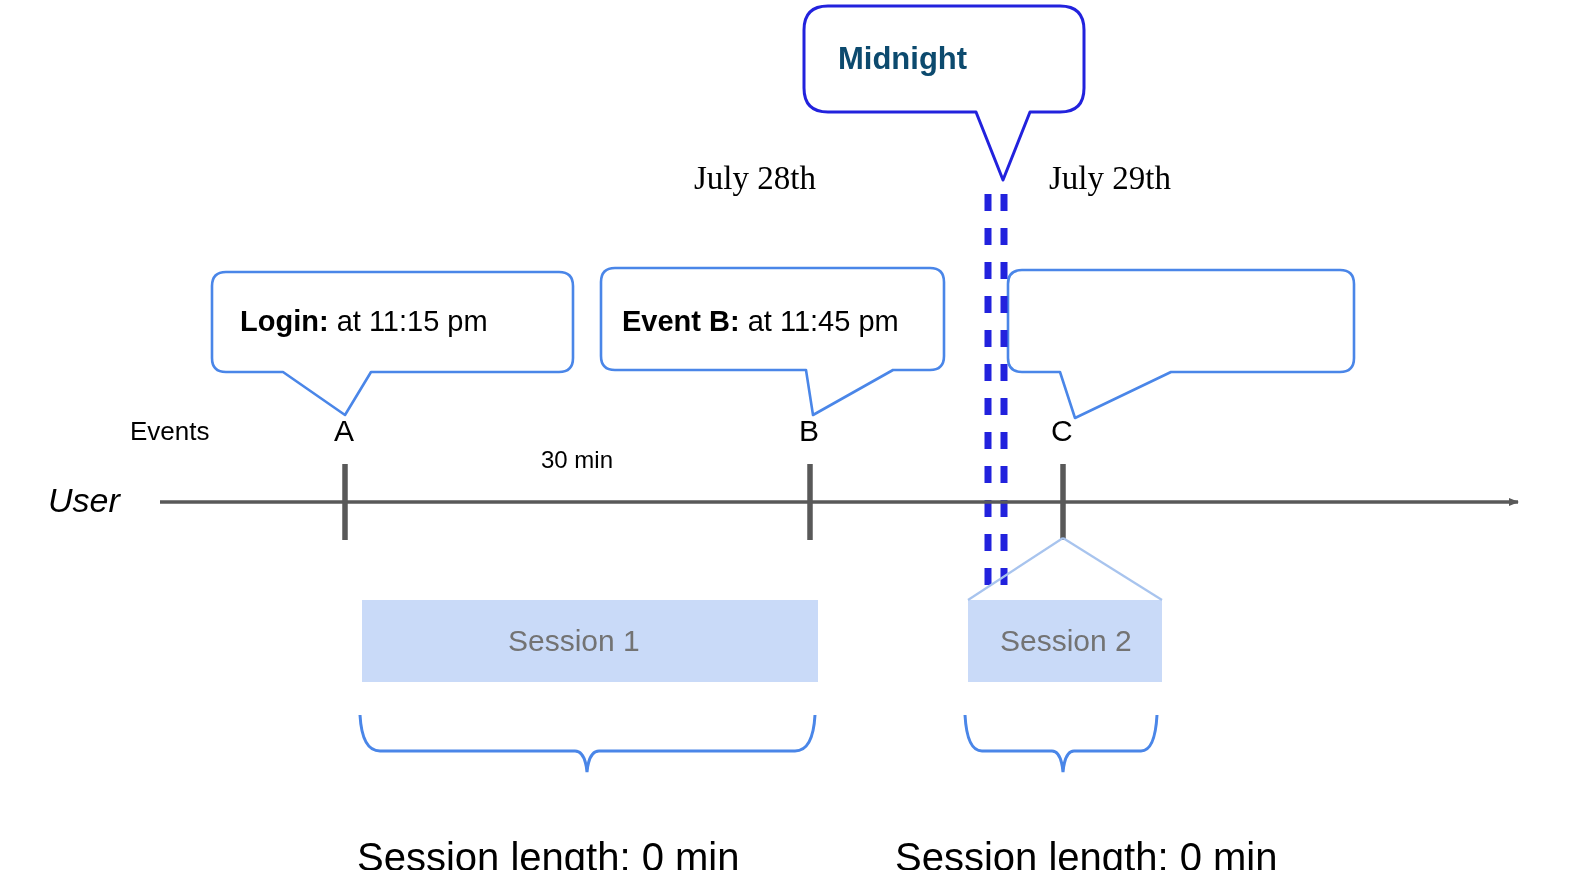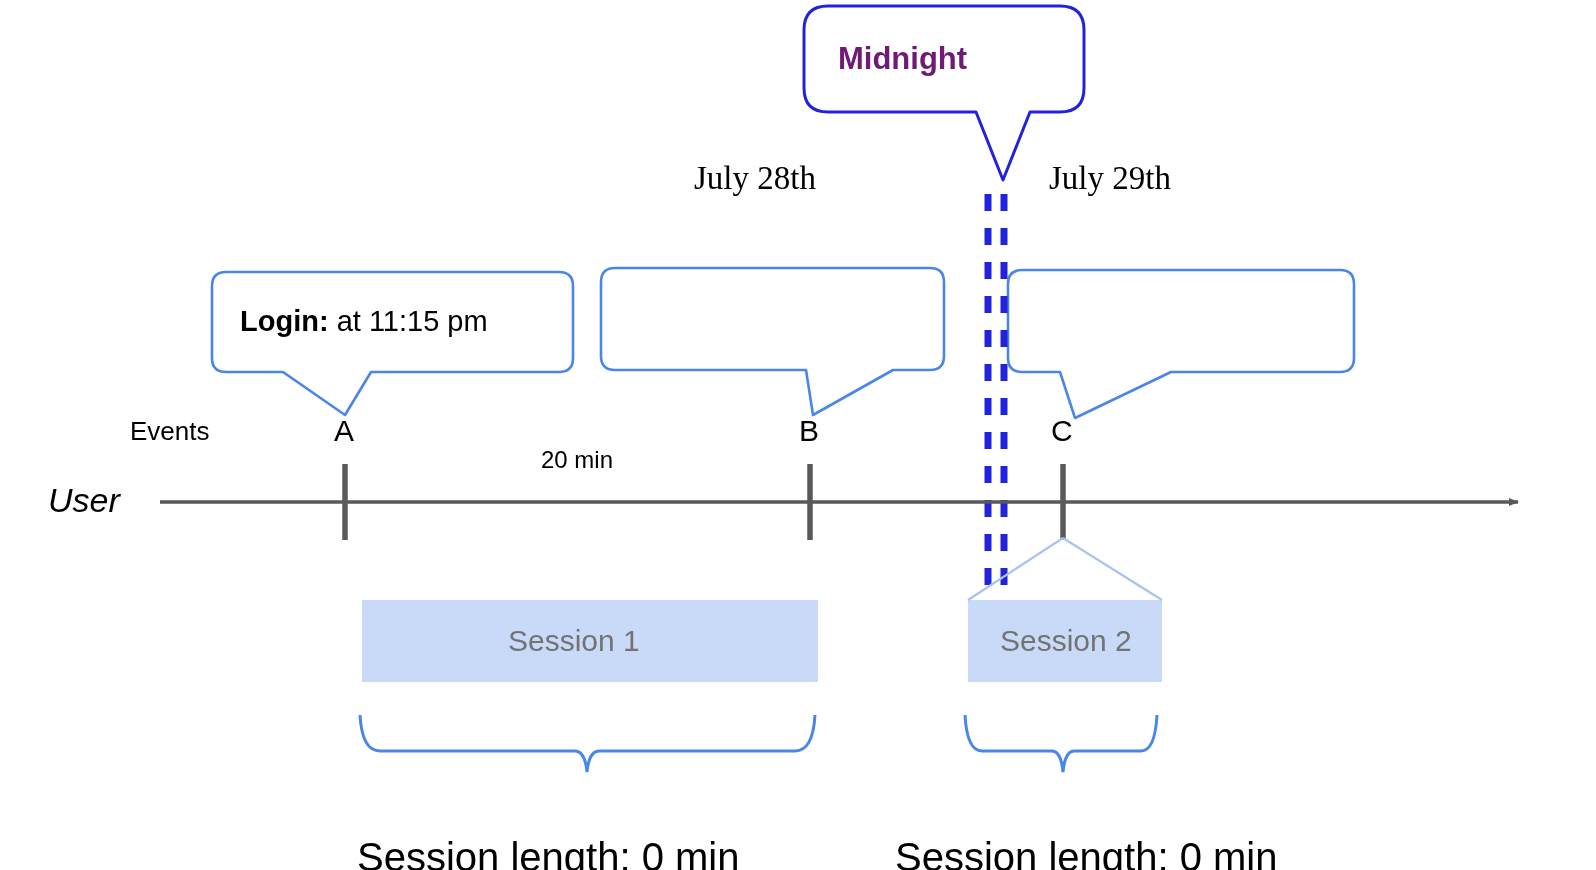--- a/index.html
+++ b/index.html
@@ -36,21 +36,21 @@
     color: #000000;
     font-size: 29px;
     line-height: 1;
   }
   .callout-text b {
     font-weight: bold;
   }
   .midnight-text {
     position: absolute;
     white-space: nowrap;
-    color: #701a75;
+    color: #0c4a6e;
     font-size: 31px;
     font-weight: bold;
     line-height: 1;
   }
   .session-text {
     position: absolute;
     white-space: nowrap;
     color: #737373;
     font-size: 30px;
     line-height: 1;
@@ -151,30 +151,33 @@
 
   <div class="midnight-text" style="left:838px; top:43px;">Midnight</div>
 
   <div class="lbl date-name" style="left:694px; top:162px;">July 28th</div>
   <div class="lbl date-name" style="left:1049px; top:162px;">July 29th</div>
 
   <div class="callout-text" style="left:240px; top:307px;">
     <b>Login:</b><span> at 11:15 pm</span>
   </div>
 
+  <div class="callout-text" style="left:622px; top:307px;">
+    <b>Event B:</b><span> at 11:45 pm</span>
+  </div>
 
 
   <div class="lbl events-name" style="left:130px; top:418px;">Events</div>
   <div class="lbl axis-name" style="left:48px; top:483px;font-style:italic;">User</div>
 
   <div class="lbl tick-name" style="left:334px; top:416px;">A</div>
   <div class="lbl tick-name" style="left:799px; top:416px;">B</div>
   <div class="lbl tick-name" style="left:1051px; top:416px;">C</div>
 
-  <div class="lbl dur-name" style="left:541px; top:448px;">20 min</div>
+  <div class="lbl dur-name" style="left:541px; top:448px;">30 min</div>
 
   <div class="session-text" style="left:508px; top:626px;">Session 1</div>
   <div class="session-text" style="left:1000px; top:626px;">Session 2</div>
 
   <div class="lbl sesslen-name" style="left:357px; top:801px;">Session length: 0 min</div>
   <div class="lbl sesslen-name" style="left:895px; top:801px;">Session length: 0 min</div>
 
 </div>
 
 </body></html>

